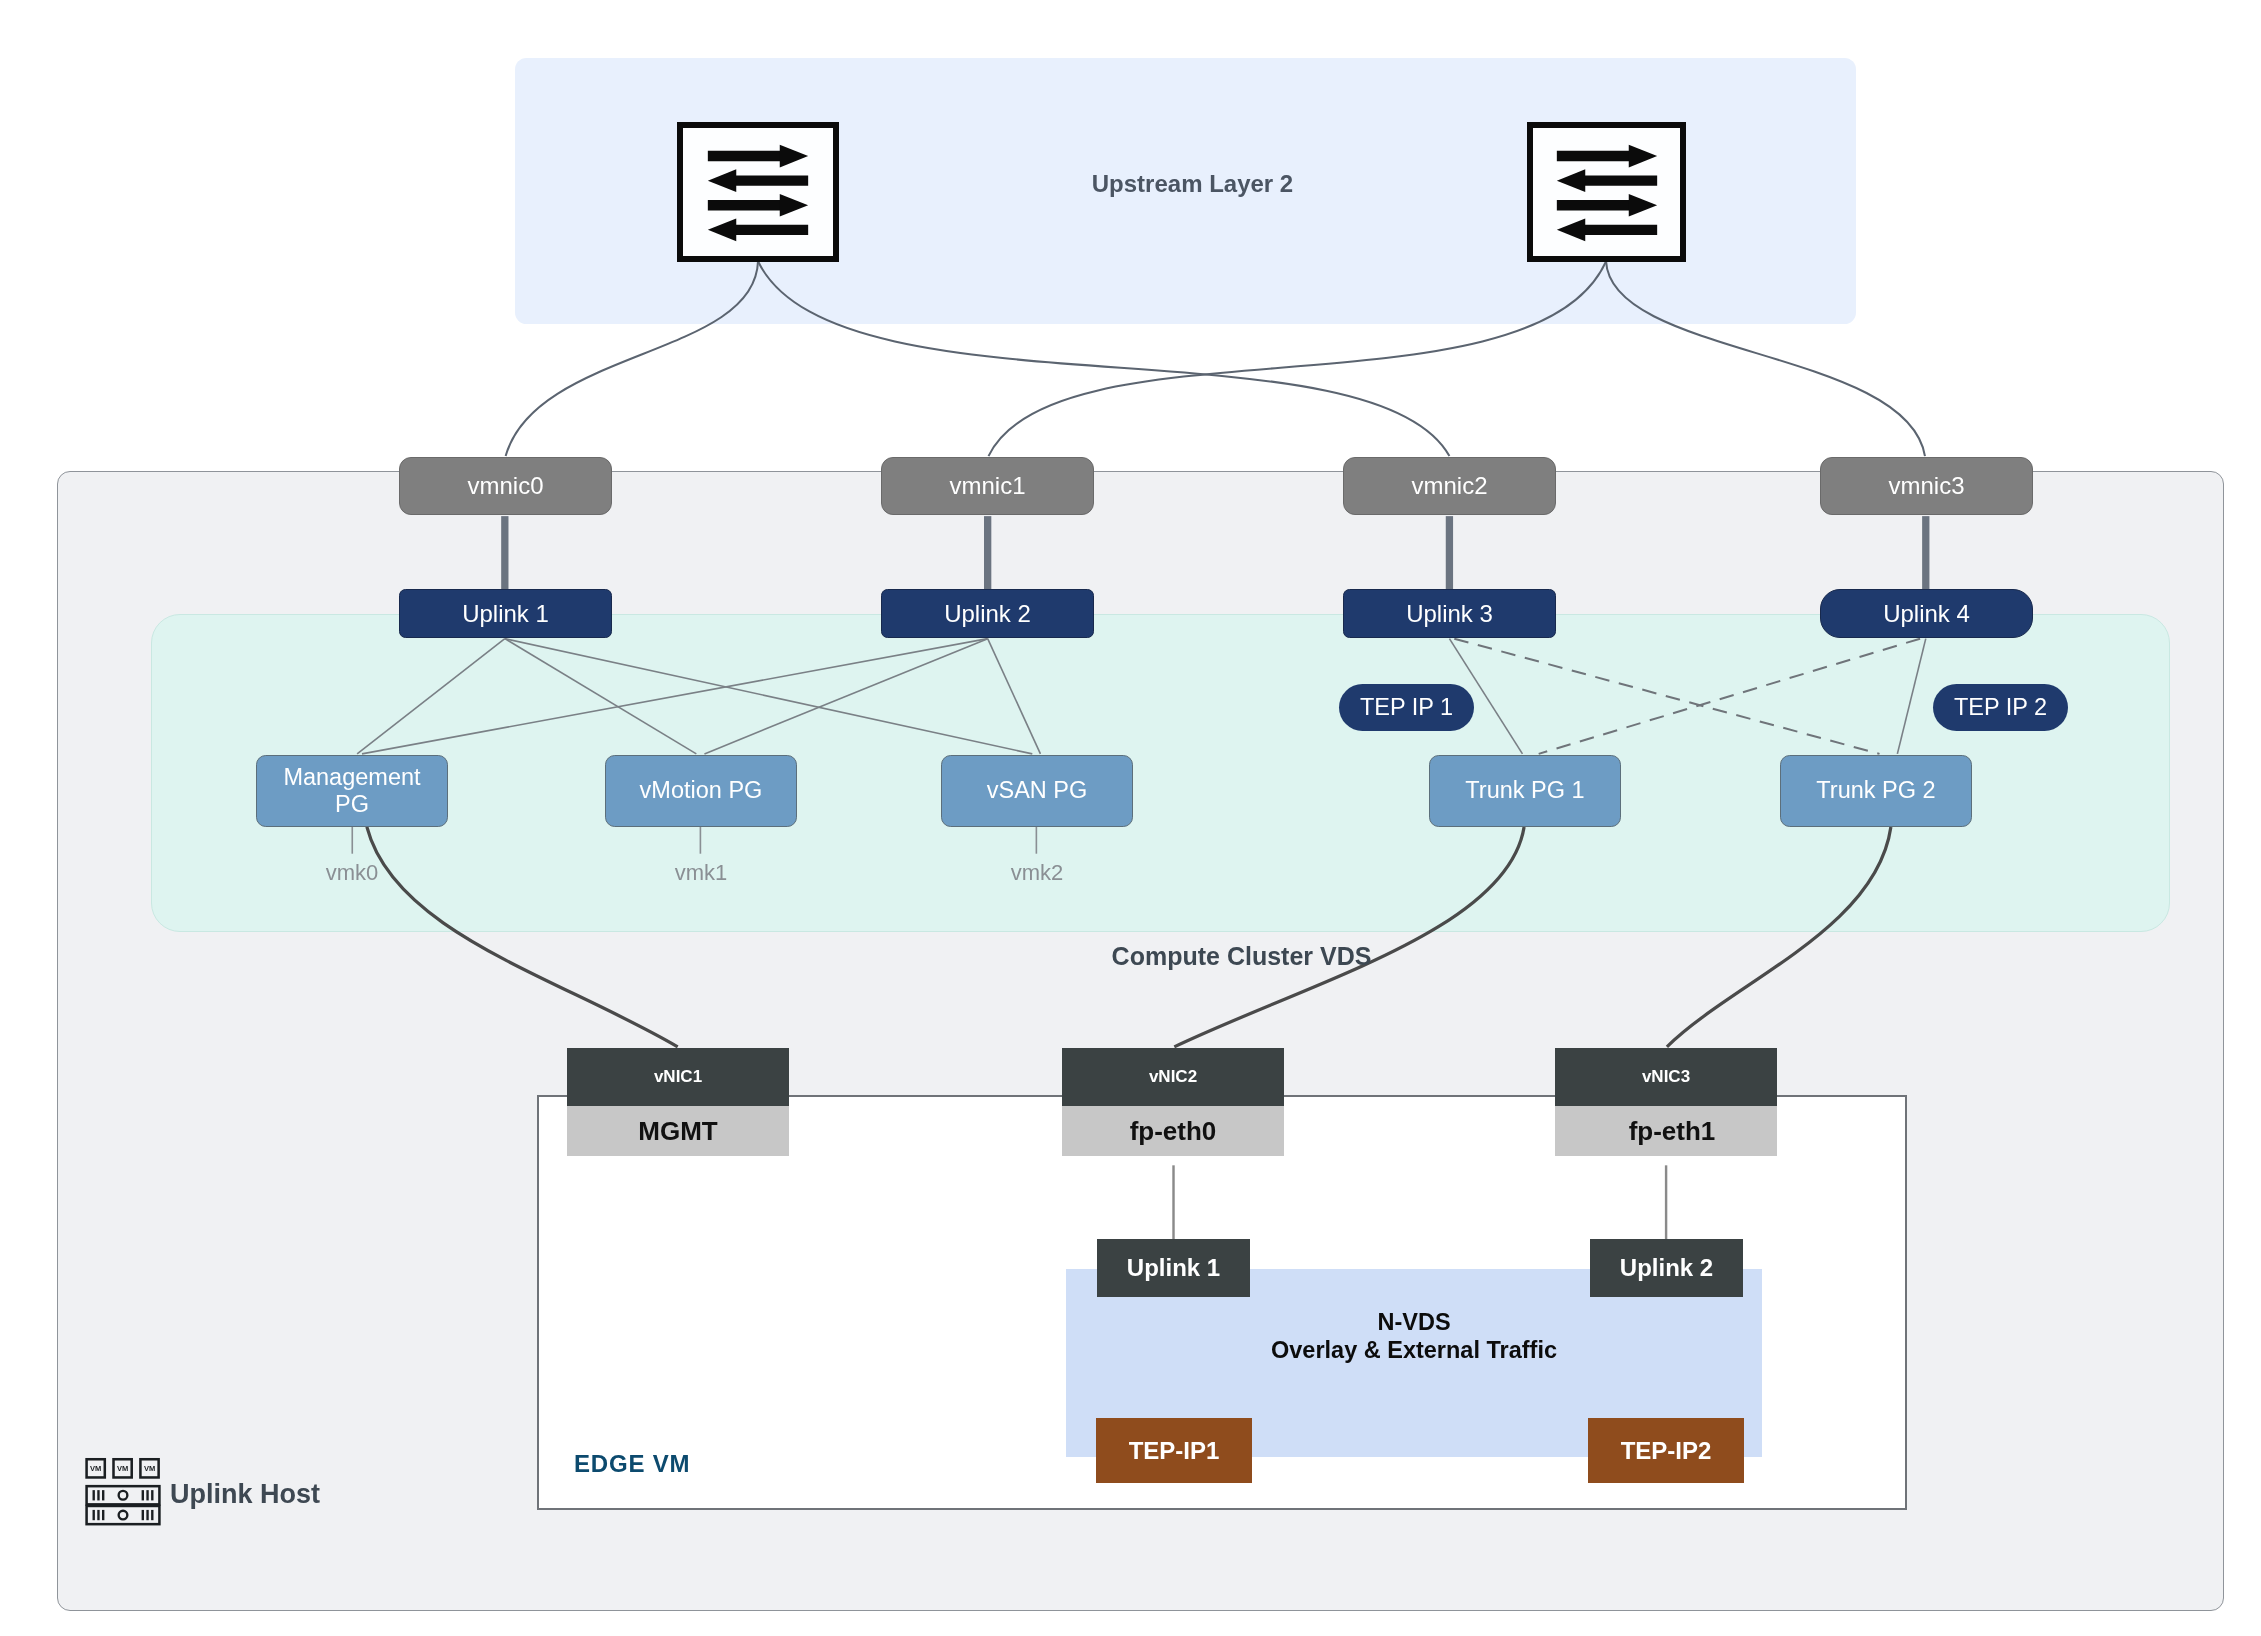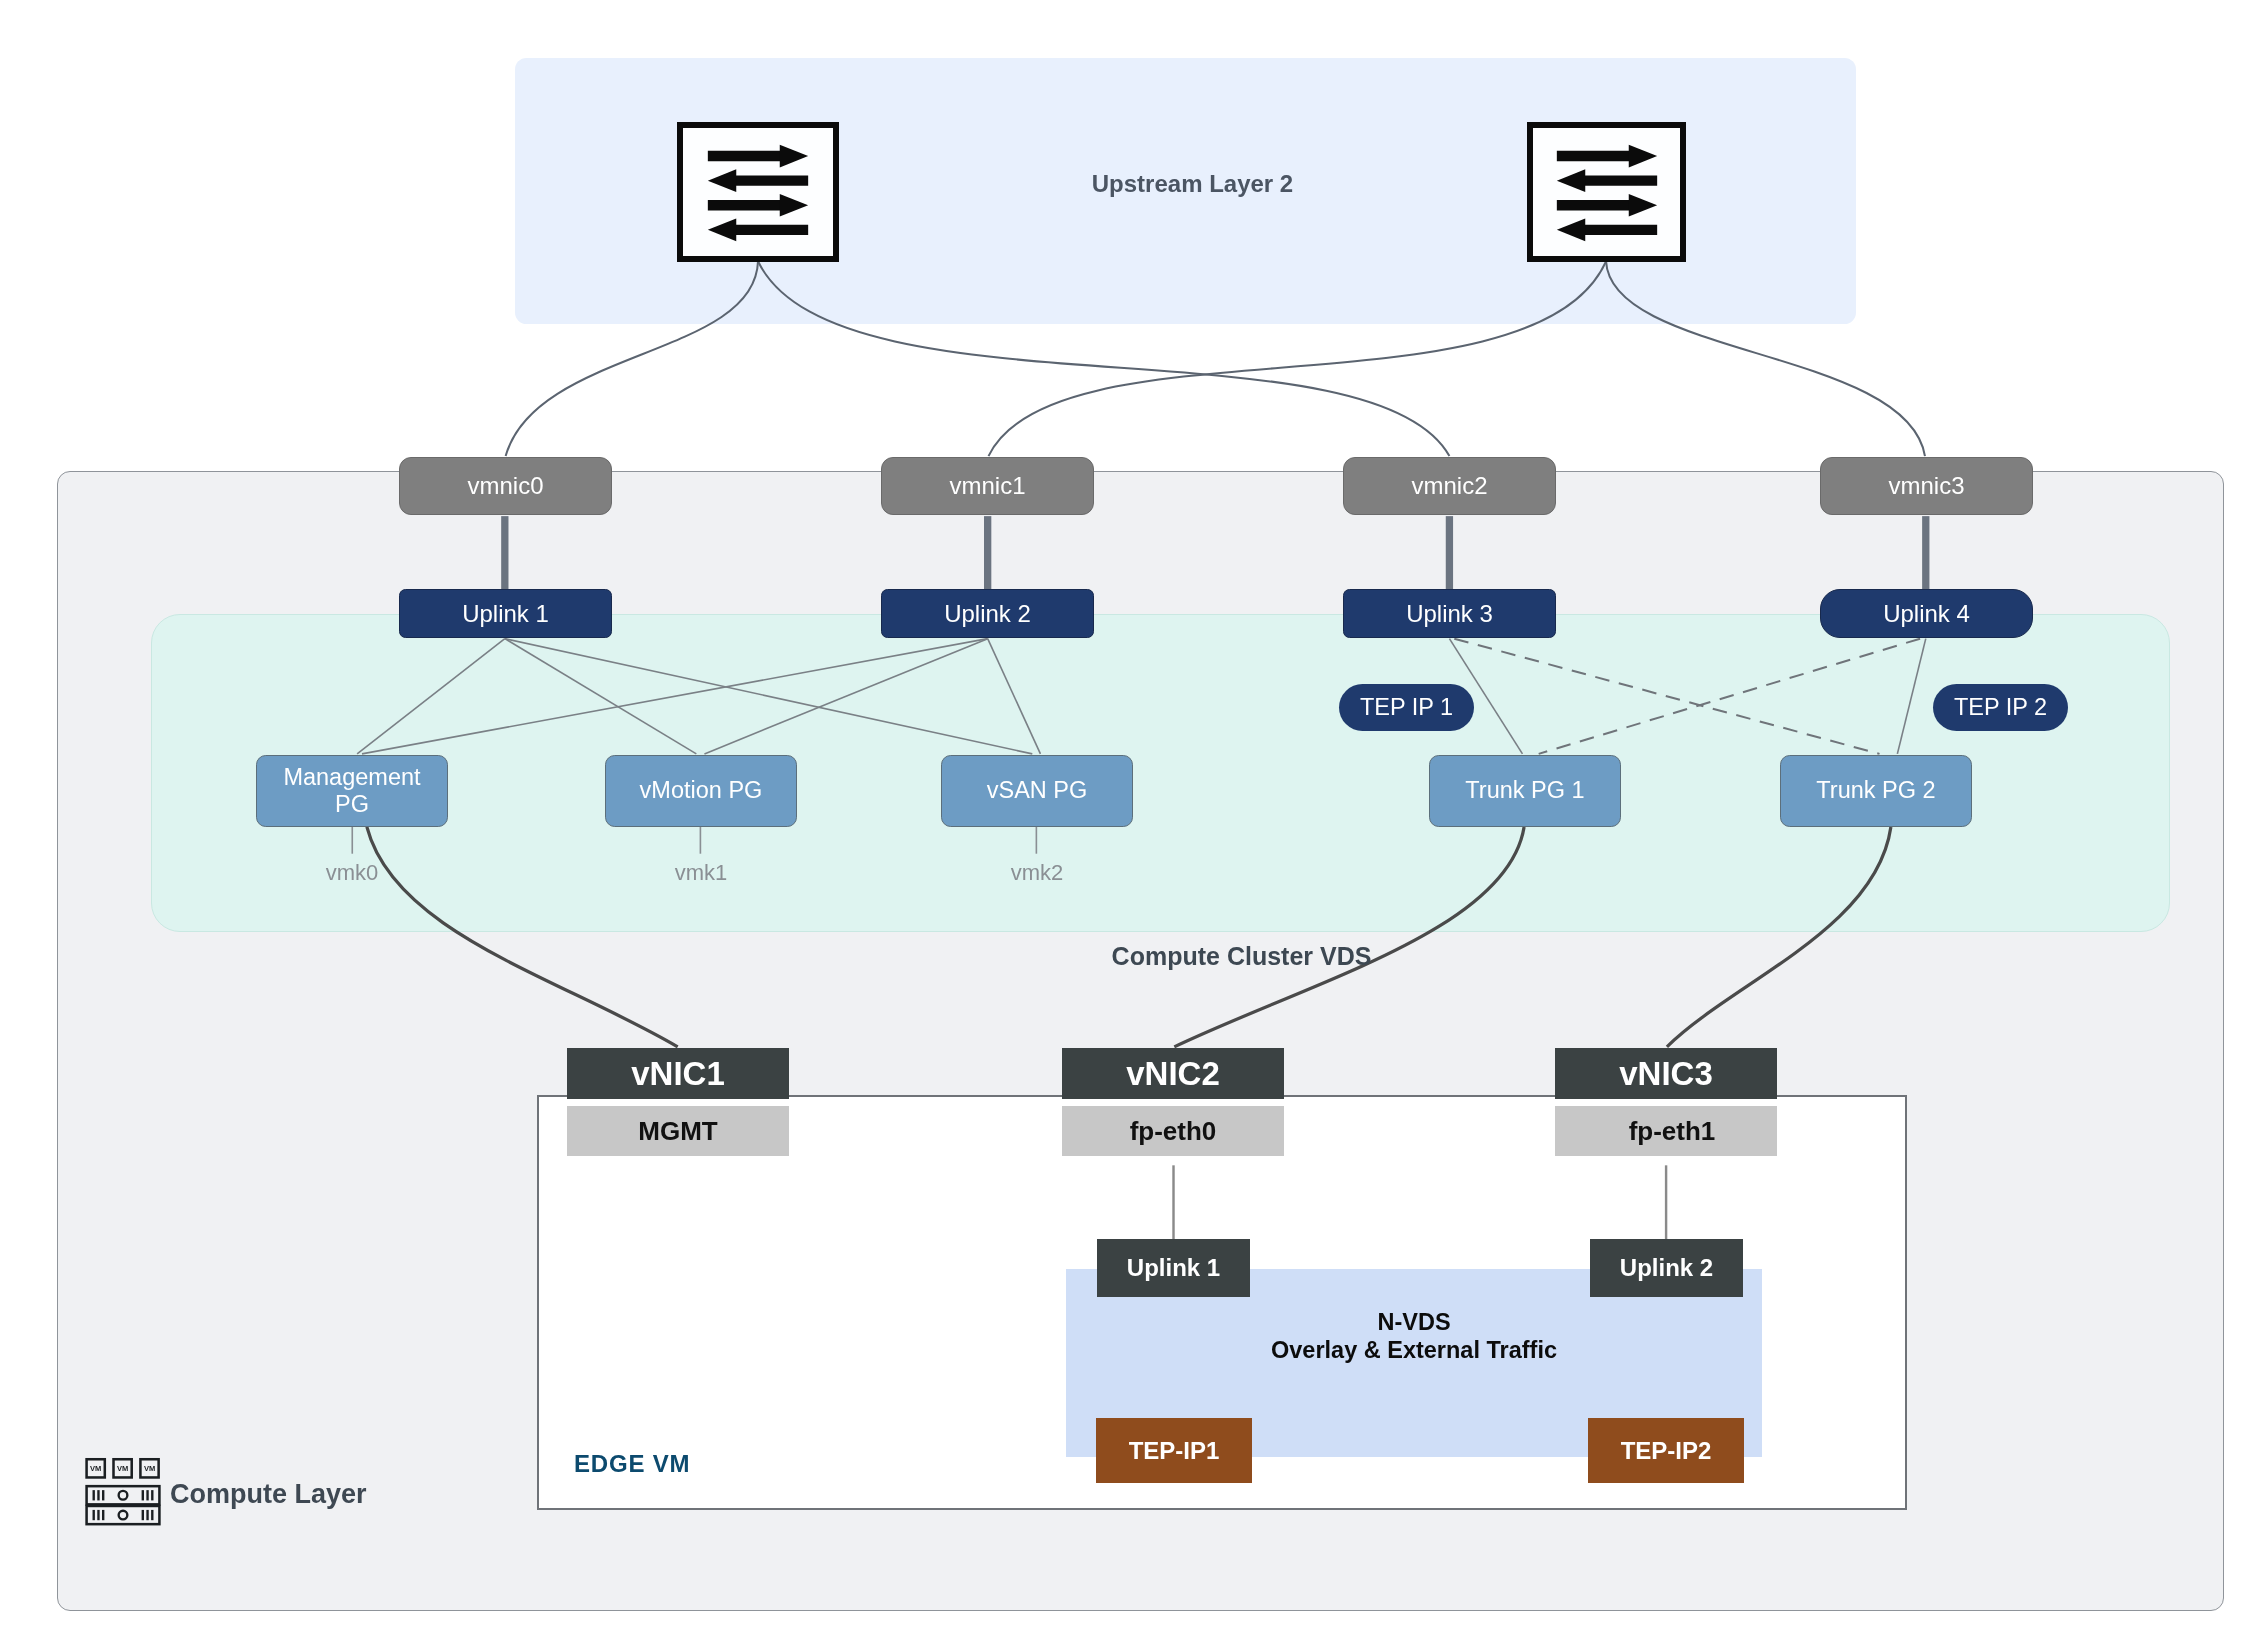--- a/index.html
+++ b/index.html
@@ -16,21 +16,21 @@
   #nvds-region{left:1066px;top:1269px;width:696px;height:188px;background:var(--periwinkle);}
   
   #lines{left:0;top:0;width:2261px;height:1636px;pointer-events:none;}
   
   .node{display:flex;align-items:center;justify-content:center;text-align:center;color:#fff;font-weight:bold;}
   .vmnic{width:213px;height:58px;top:457px;background:var(--nic-gray);border:1.6px solid #6a6a6a;border-radius:12px;font-size:24px;font-weight:normal;}
   .uplink{width:213px;height:49px;top:589px;background:var(--navy);border:1.6px solid #18294d;border-radius:6.5px;font-size:24px;font-weight:normal;}
   .teppill{height:47px;top:684px;background:var(--navy);border-radius:23.5px;font-size:23.5px;font-weight:normal;padding:0 21px;}
   .pg{width:192px;height:72px;top:755px;background:var(--steel);border:1.6px solid #5c6f7b;border-radius:9.7px;font-size:23.5px;font-weight:normal;line-height:1.15;padding:0 11.4px;}
   .vmk{width:130px;top:860px;color:#8a8f94;font-size:22px;text-align:center;}
-  .vnic{width:222px;height:51px;top:1048px;background:var(--charcoal);font-size:33px;}
+  .vnic{width:222px;height:58px;top:1048px;background:var(--charcoal);font-size:17px;}
   .port{width:222px;height:50px;top:1106px;background:var(--lightgray);color:#111;font-size:26px;}
   .edgeuplink{width:153px;height:58px;top:1239px;background:var(--charcoal);font-size:24px;}
   .tepip{width:156px;height:65px;top:1418px;background:var(--brown);font-size:24px;}
   
   #upstream-title{left:868px;top:170px;width:649px;text-align:center;font-size:24px;font-weight:bold;color:#4b5563;}
   #vds-label{left:998px;top:898px;width:487px;text-align:center;font-size:25px;font-weight:bold;color:#3d4852;margin-top:44px;}
   #nvds-label{left:1066px;top:1308px;width:696px;text-align:center;font-size:23.5px;font-weight:bold;color:#0c0c0c;line-height:1.2;}
   #edgevm-label{left:574px;top:1450px;font-size:24px;font-weight:bold;color:#0c4a6e;letter-spacing:0.8px;}
   #computehost-label{left:170px;top:1479px;font-size:27px;font-weight:bold;color:#3e4852;}
   
@@ -194,16 +194,16 @@
       <line x1="11" y1="66" x2="11" y2="79"></line>
         <line x1="17" y1="66" x2="17" y2="79"></line>
         <line x1="23" y1="66" x2="23" y2="79"></line>
       <line x1="73" y1="66" x2="73" y2="79"></line>
         <line x1="79" y1="66" x2="79" y2="79"></line>
         <line x1="85" y1="66" x2="85" y2="79"></line>
     </g>
     <circle cx="48" cy="47.5" r="5.5" fill="none" stroke="#1b1f22" stroke-width="3"></circle>
     <circle cx="48" cy="72.5" r="5.5" fill="none" stroke="#1b1f22" stroke-width="3"></circle>
   </svg>
-  <div class="abs" id="computehost-label">Compute Layer</div>
+  <div class="abs" id="computehost-label">Uplink Host</div>
 
 </div>
 
 
 </body></html>

